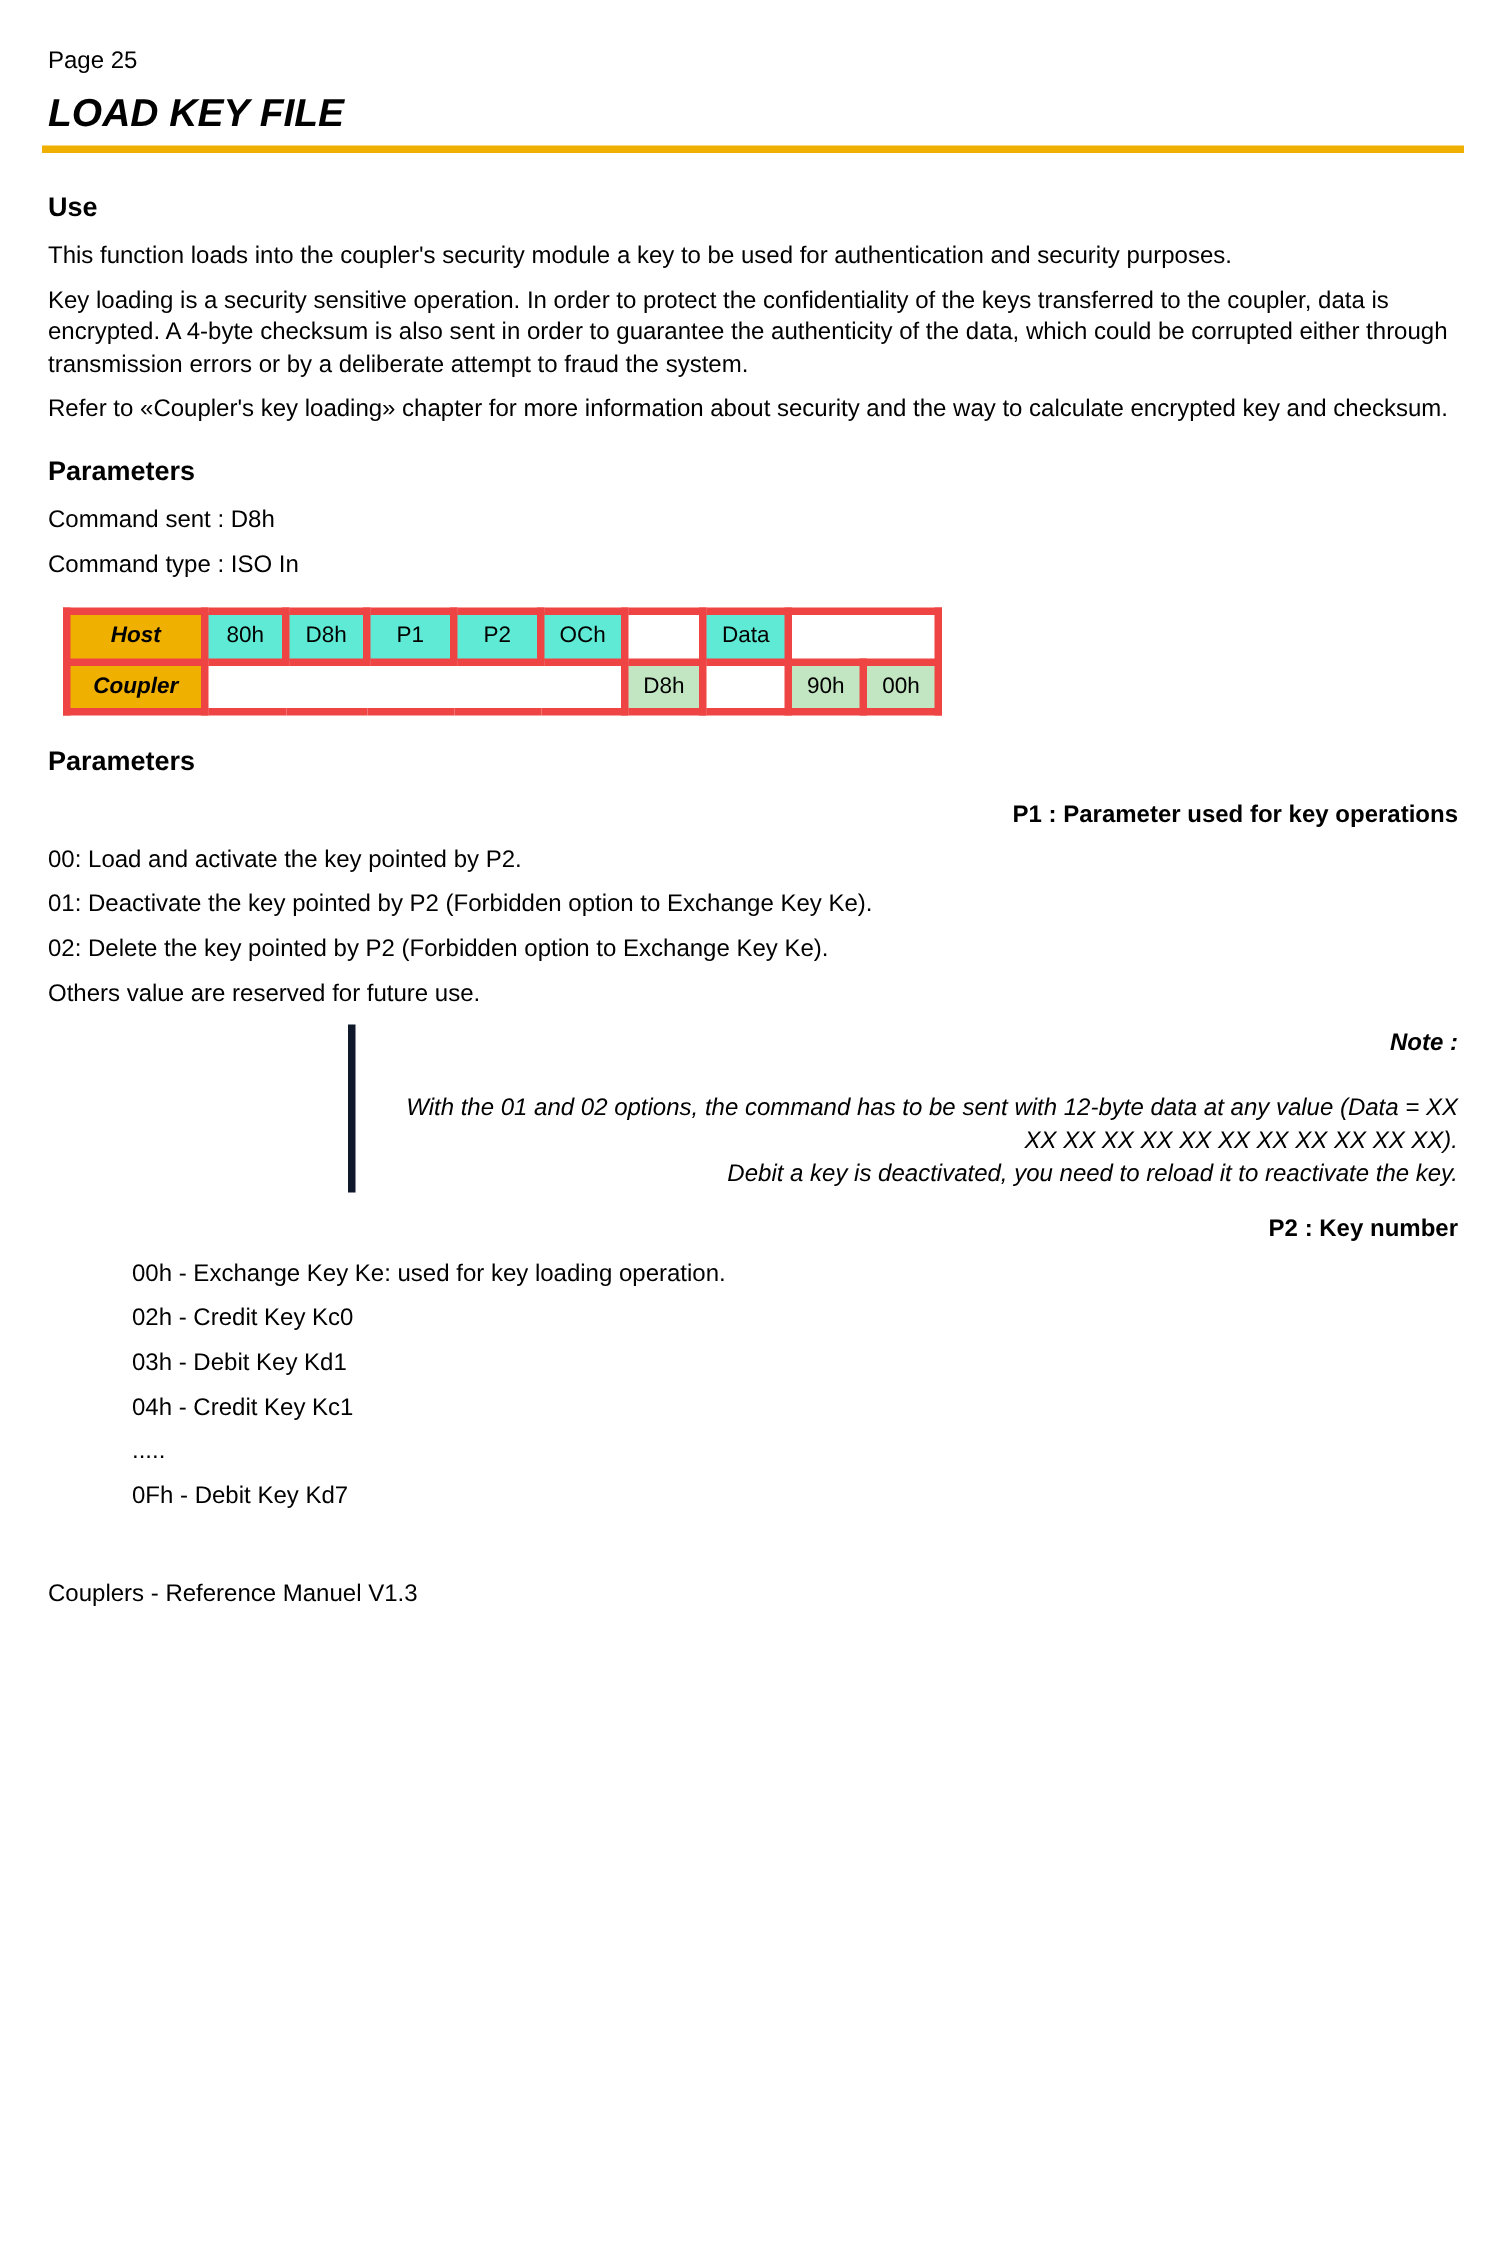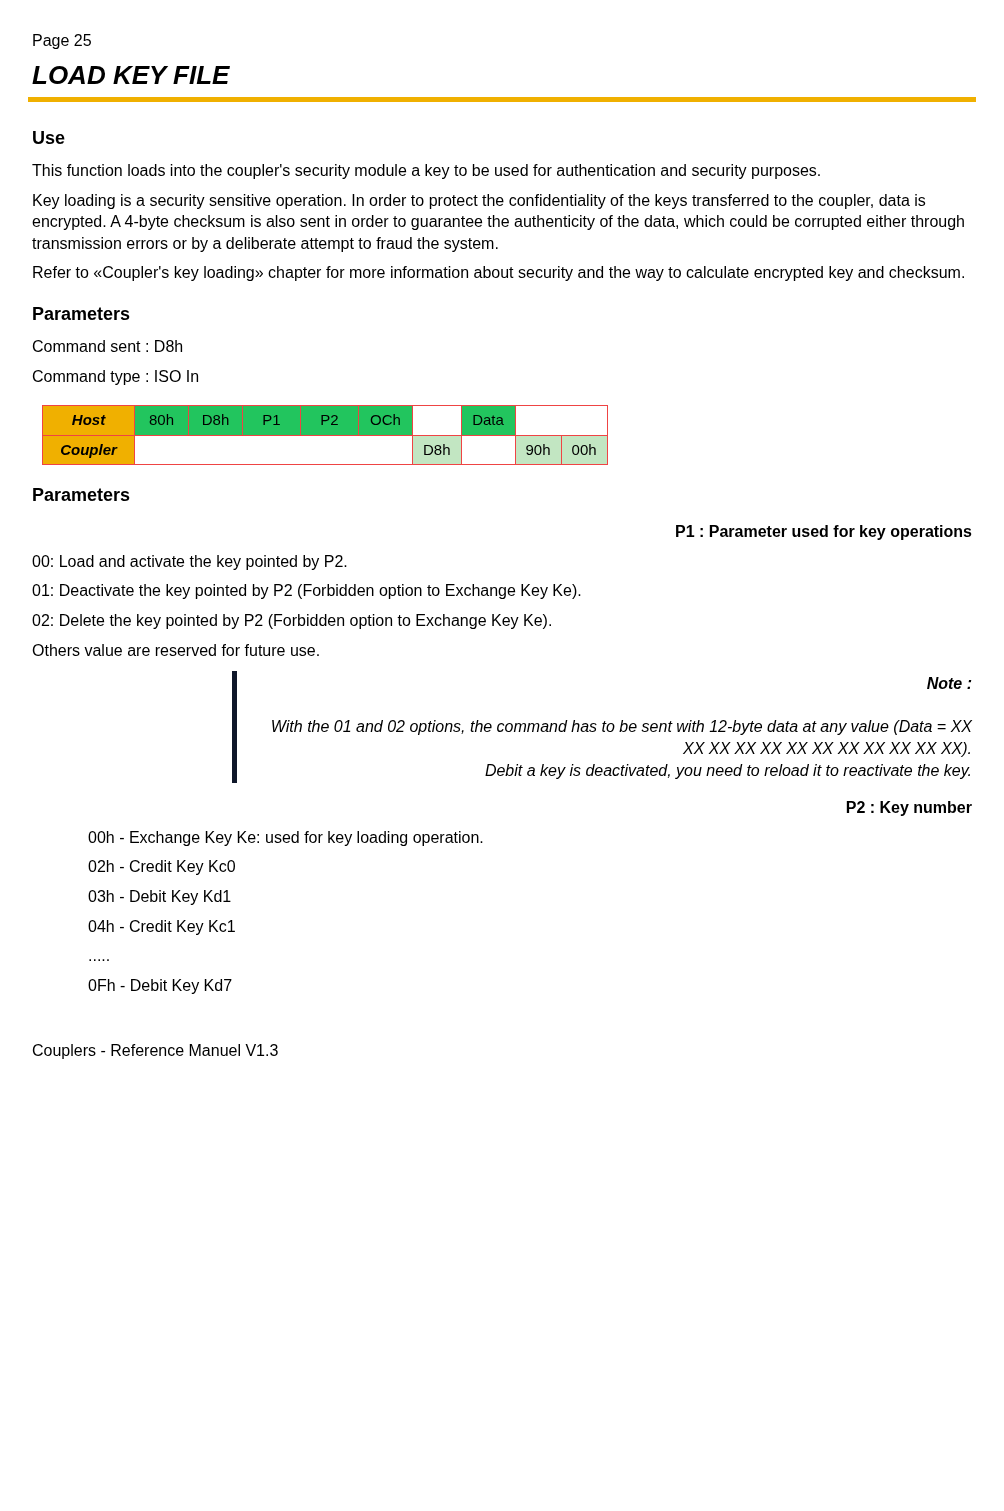--- a/index.html
+++ b/index.html
@@ -38,34 +38,34 @@
   }
   p {
     margin: 8px 0;
     font-size: 16px;
   }
   .proto-table {
     border-collapse: collapse;
     margin: 18px 0 18px 10px;
   }
   .proto-table td, .proto-table th {
-    border: 1px solid #ef4444;
+    border: 5px solid #ef4444;
     padding: 4px 10px;
     text-align: center;
     font-size: 15px;
     height: 22px;
     box-sizing: border-box;
   }
   .hdr-cell {
     background: #f0b000;
     font-weight: bold;
     font-style: italic;
     width: 92px;
   }
-  .host-cell { background: #22c55e; width: 54px; }
+  .host-cell { background: #5eead4; width: 54px; }
   .host-cell.wide { width: 58px; }
   .coupler-cell { background: #c2e6c2; }
   .empty-cell { background: #ffffff; }
   .sub-h {
     font-weight: bold;
     margin: 14px 0 8px 0;
     font-size: 16px;
     text-align: right;
   }
   .param-line {

